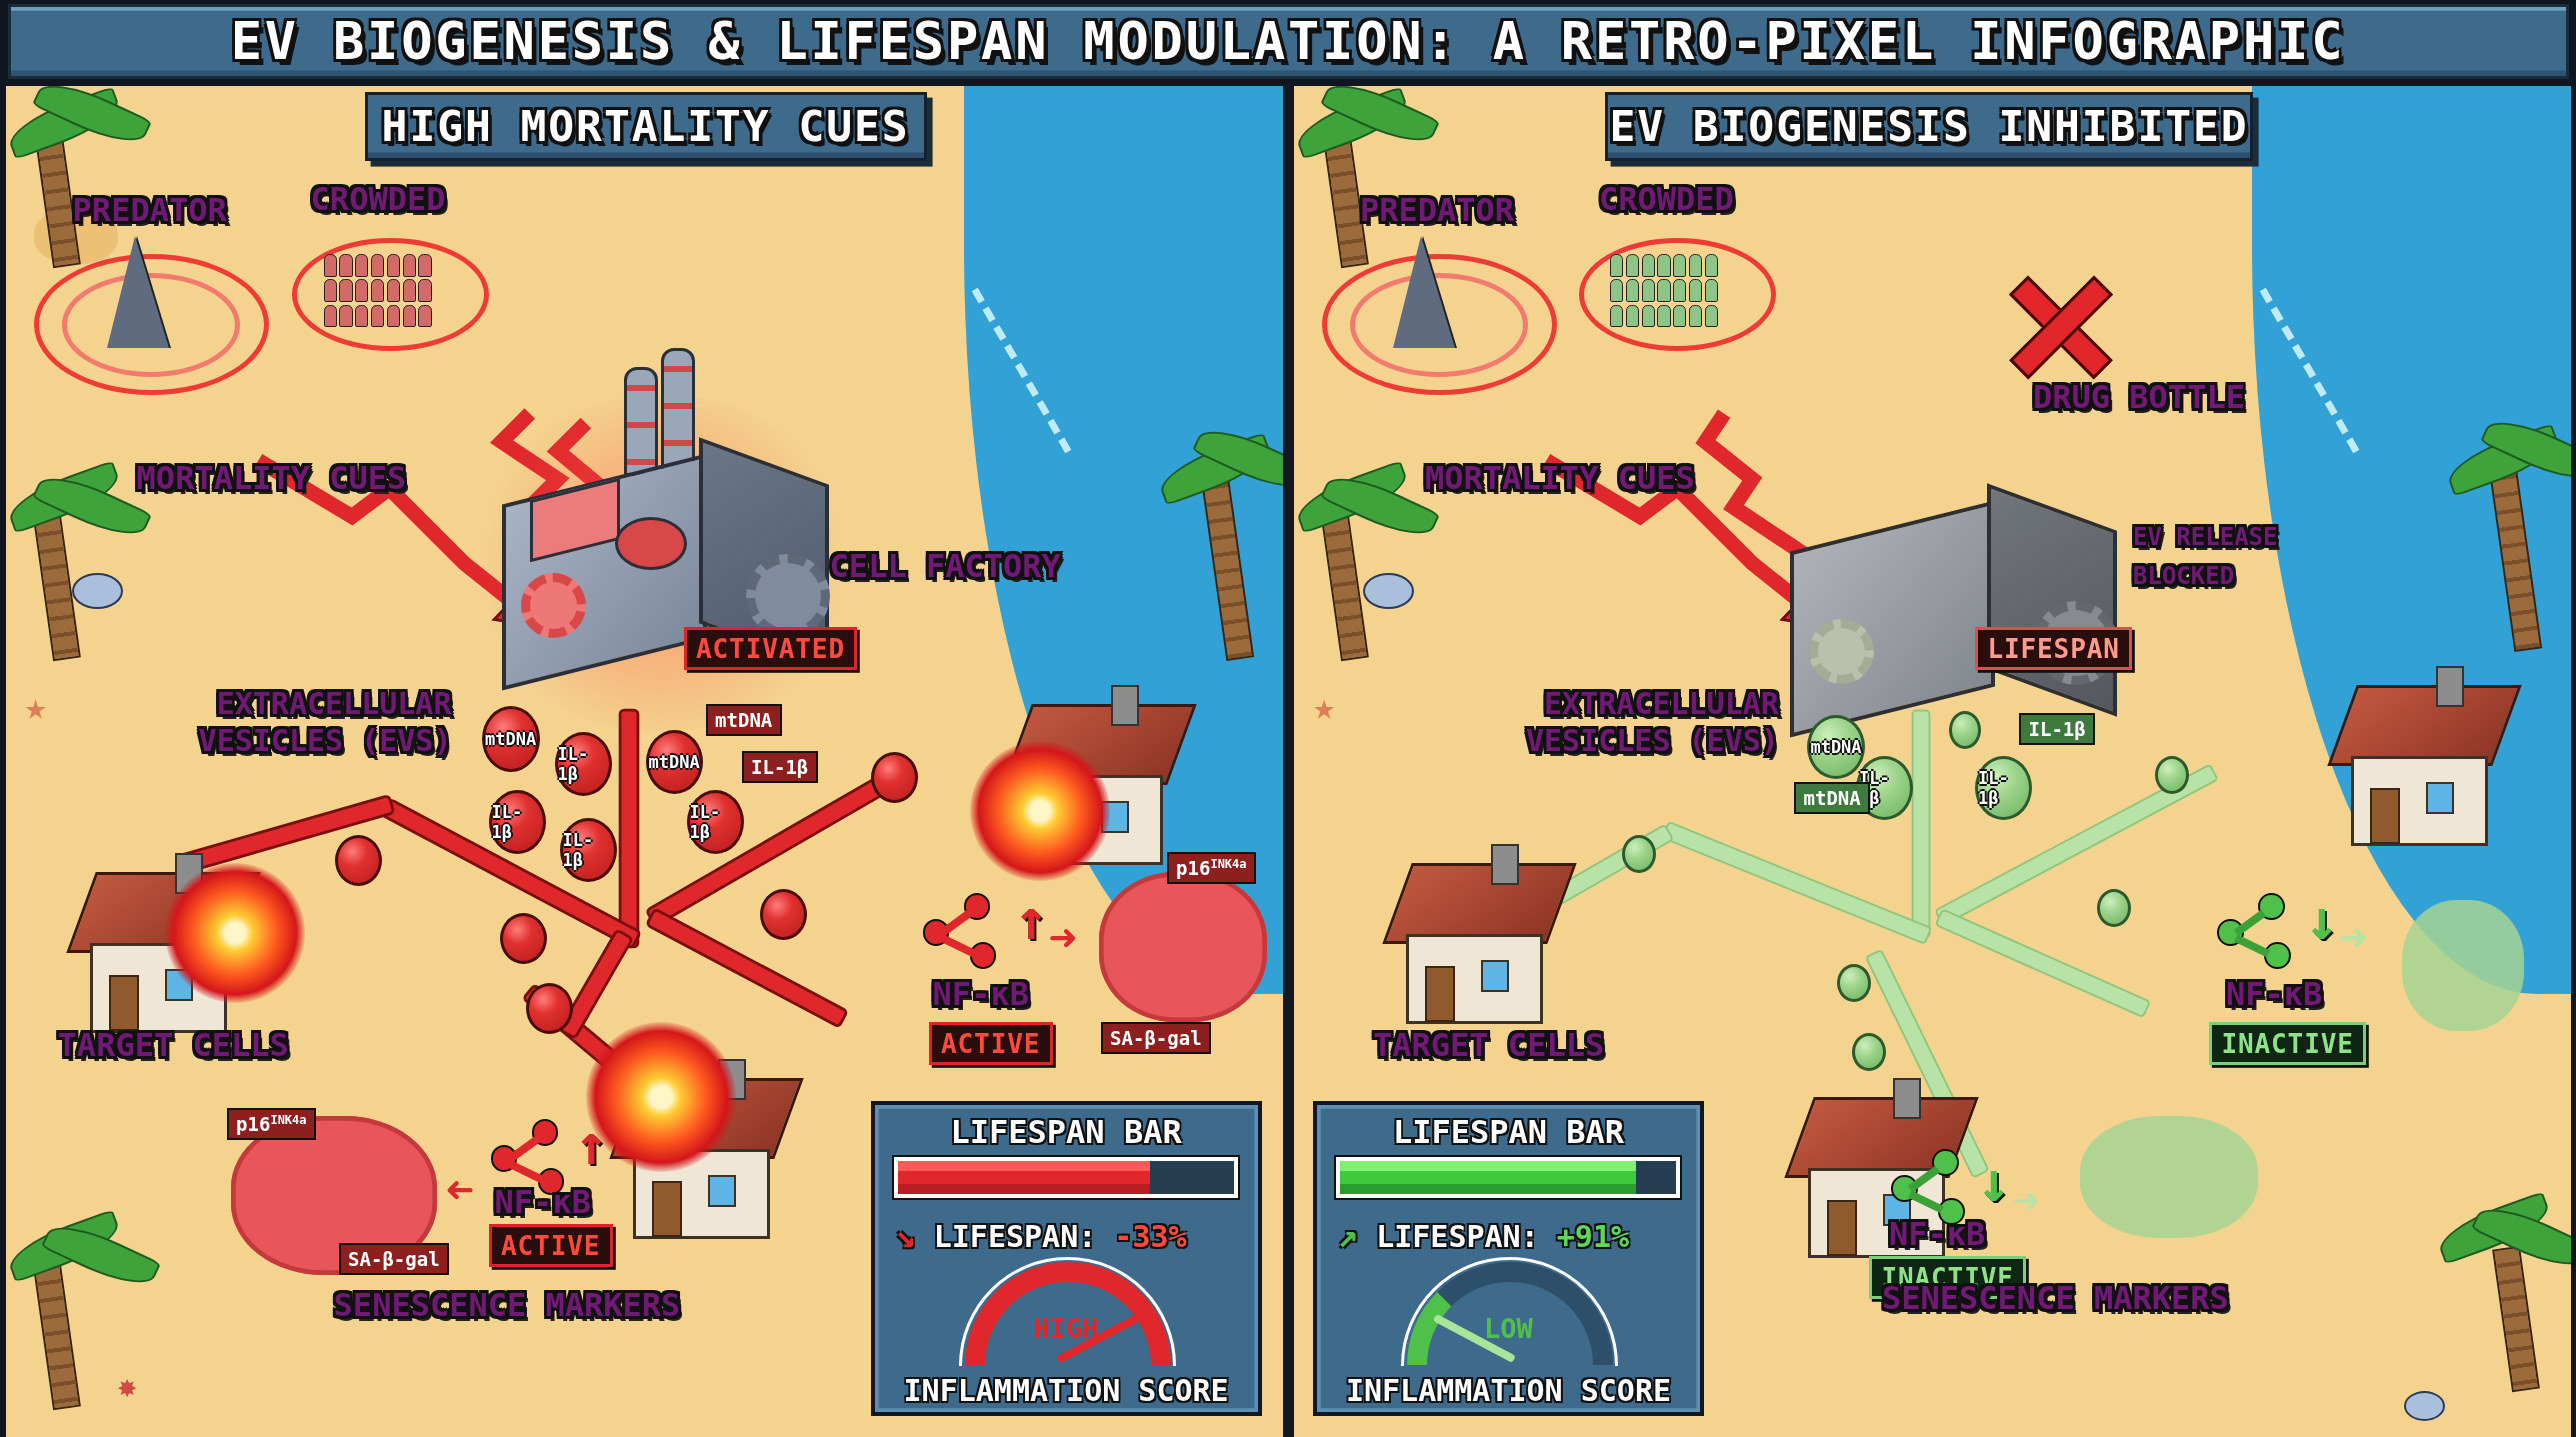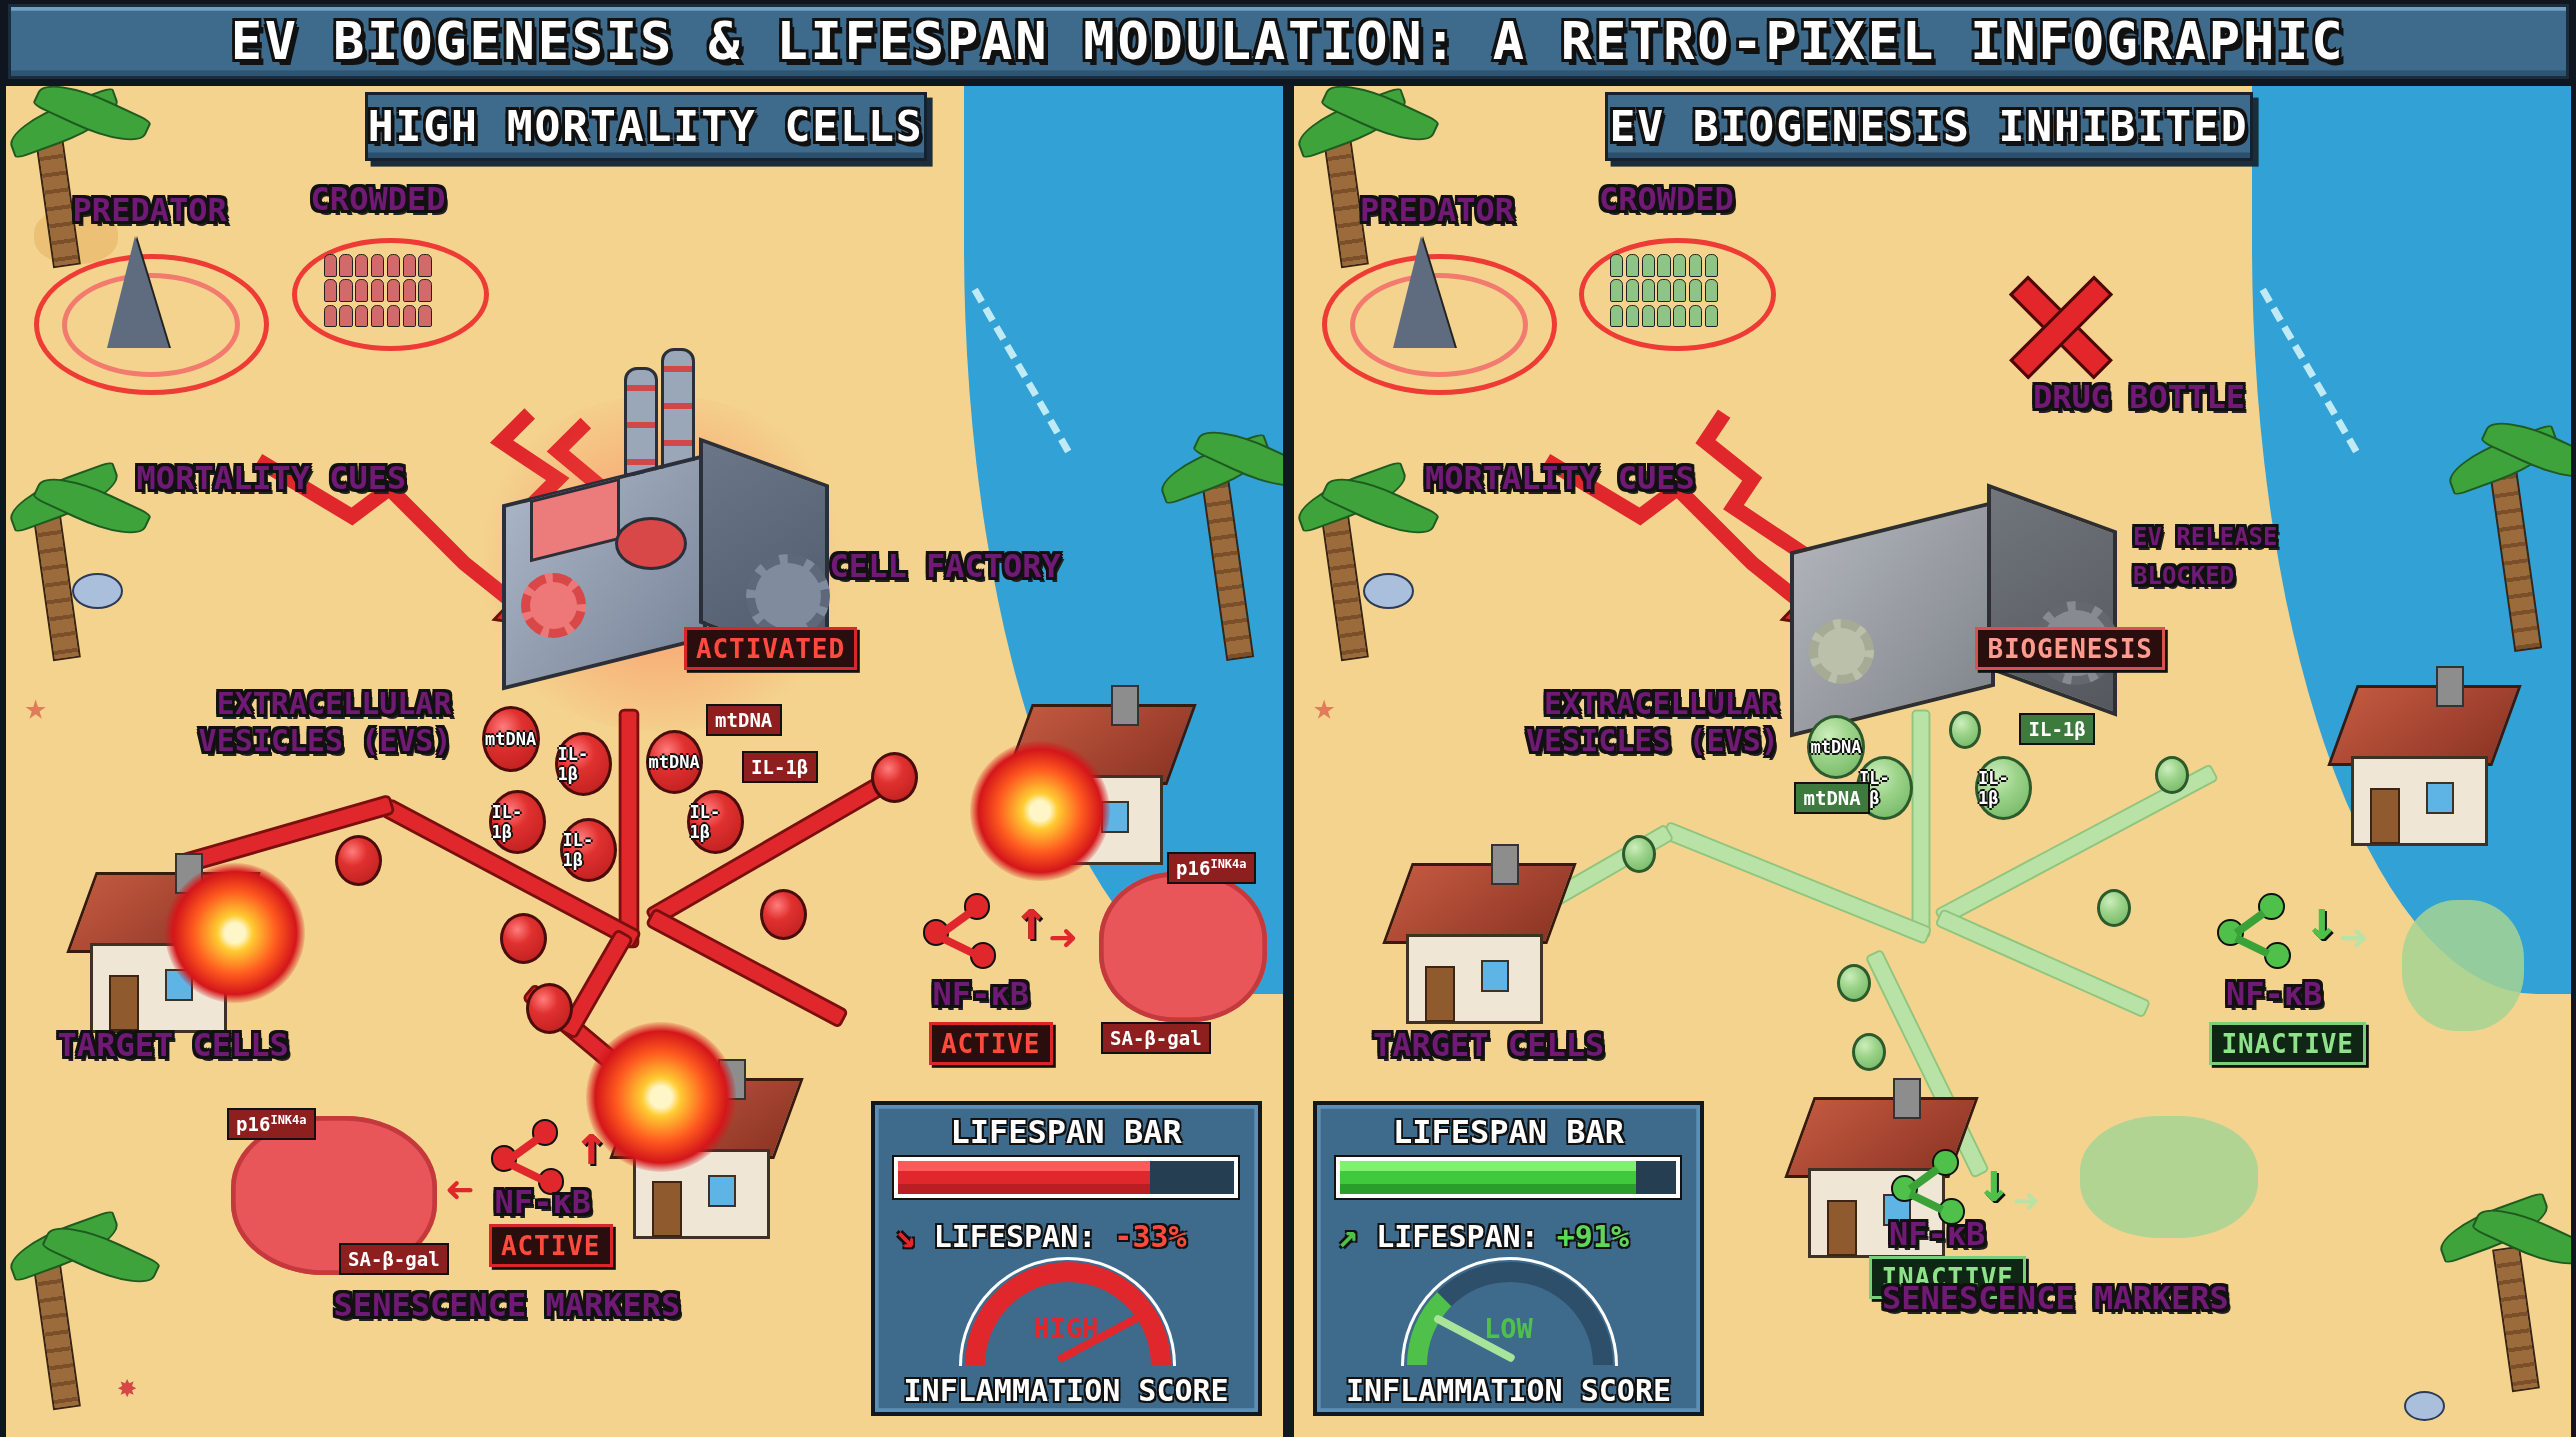--- a/index.html
+++ b/index.html
@@ -116,21 +116,21 @@
       <div class="leaf" style="left:0;top:19px;transform:rotate(-20deg);"></div>
       <div class="leaf" style="left:37px;top:9.4px;transform:rotate(25deg);"></div>
   </div>
   <div class="palm" style="left:0;top:1123px;width:131px;height:225px;">
     <div class="trunk" style="top:56px"></div>
       <div class="leaf" style="left:0;top:19px;transform:rotate(-20deg);"></div>
       <div class="leaf" style="left:37px;top:28px;transform:rotate(25deg);"></div>
   </div>
 
   <div class="subtitle" style="left:359px;width:562px;">
-    <span class="t">HIGH MORTALITY CELLS</span>
+    <span class="t">HIGH MORTALITY CUES</span>
   </div>
 
   <div class="lbl" style="left:67px;top:105px;font-size:32px;">PREDATOR</div>
   <div class="ring" style="left:28px;top:168px;width:225px;height:131px;"></div>
   <div class="ring soft" style="left:56px;top:187px;width:168px;height:94px;"></div>
   <div class="fin" style="left:101px;top:150px;"></div>
 
   <div class="lbl" style="left:305px;top:94px;font-size:32px;">CROWDED</div>
   <div class="ring" style="left:286px;top:152px;width:187px;height:103px;"></div>
   <div class="crowd" style="left:318px;top:168px;">
@@ -375,21 +375,21 @@
     <div class="gear" style="left:28px;top:140px;width:47px;height:47px;border-color:#9fb070;background:#b8c48a;"></div>
     <div class="gear" style="left:253px;top:122px;width:66px;height:66px;"></div>
   </div>
 
   <div class="xmark" style="left:713px;top:187px;"></div>
   <div class="lbl" style="left:739px;top:292px;font-size:32px;">DRUG BOTTLE</div>
   <div class="lbl" style="left:839px;top:432px;font-size:24px;line-height:39px;">
     <div>EV RELEASE</div>
     <div>BLOCKED</div>
   </div>
-  <div class="badge red2" style="left:681px;top:541px;">BIOGENESIS</div>
+  <div class="badge red2" style="left:681px;top:541px;">LIFESPAN</div>
 
   <div class="lbl" style="left:232px;top:599px;font-size:30px;line-height:37px;text-align:right;">
     <div>EXTRACELLULAR</div>
     <div>VESICLES (EVs)</div>
   </div>
 
   <div class="path g" style="left:627px;top:618px;width:225px;transform:rotate(90deg);"></div>
   <div class="path g" style="left:633px;top:842px;width:281px;transform:rotate(-158deg);"></div>
   <div class="path g" style="left:374px;top:739px;width:215px;transform:rotate(150deg);"></div>
   <div class="path g" style="left:646px;top:824px;width:309px;transform:rotate(-28deg);"></div>

